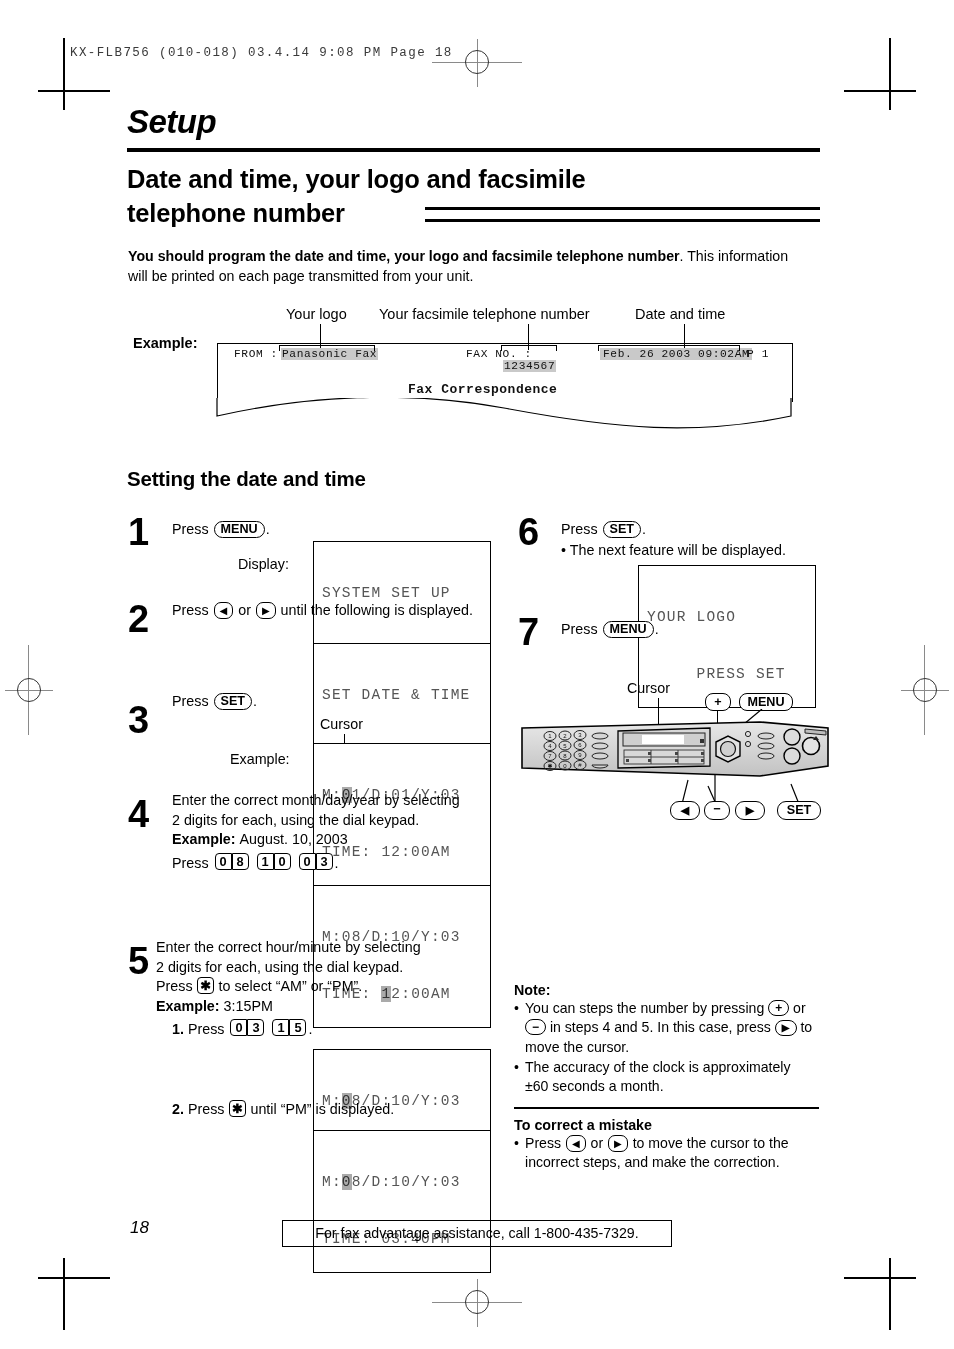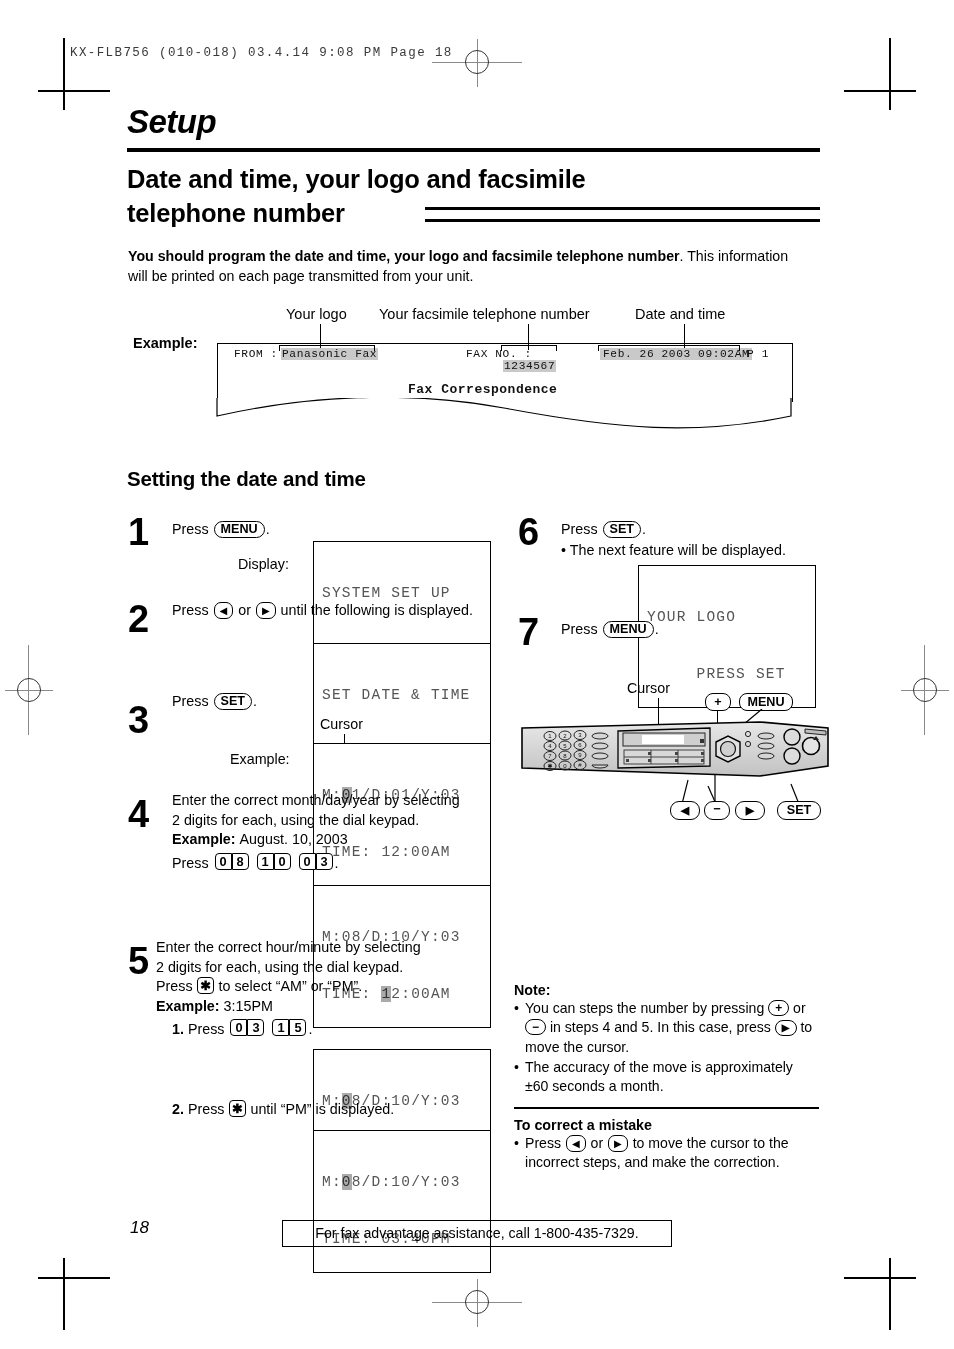--- a/index.html
+++ b/index.html
@@ -397,21 +397,21 @@
     <span>or</span>
     <span class="devbtn" style="position:relative;display:inline-block;padding:0 6px;border-radius:8px;font-size:12px;line-height:14px;vertical-align:1px;">−</span>
     <span>in steps 4 and 5. In this case, press</span>
     <span class="devbtn" style="position:relative;display:inline-block;padding:0 6px;border-radius:8px;font-size:10px;line-height:14px;vertical-align:1px;">▶</span>
     <span>to move the cursor.</span>
   </span>
 </div>
 <div class="notebody" style="left:514px;top:1058px;width:310px;">
   <span style="position:absolute;left:0;">•</span>
   <span style="display:block;padding-left:11px;">
-    <span>The accuracy of the move is approximately</span><br>
+    <span>The accuracy of the clock is approximately</span><br>
     <span>±60 seconds a month.</span>
   </span>
 </div>
 <div class="abs" id="note-rule"></div>
 
 <div class="abs" id="correct-title">To correct a mistake</div>
 <div class="notebody" style="left:514px;top:1134px;width:310px;">
   <span style="position:absolute;left:0;">•</span>
   <span style="display:block;padding-left:11px;">
     <span>Press</span>

